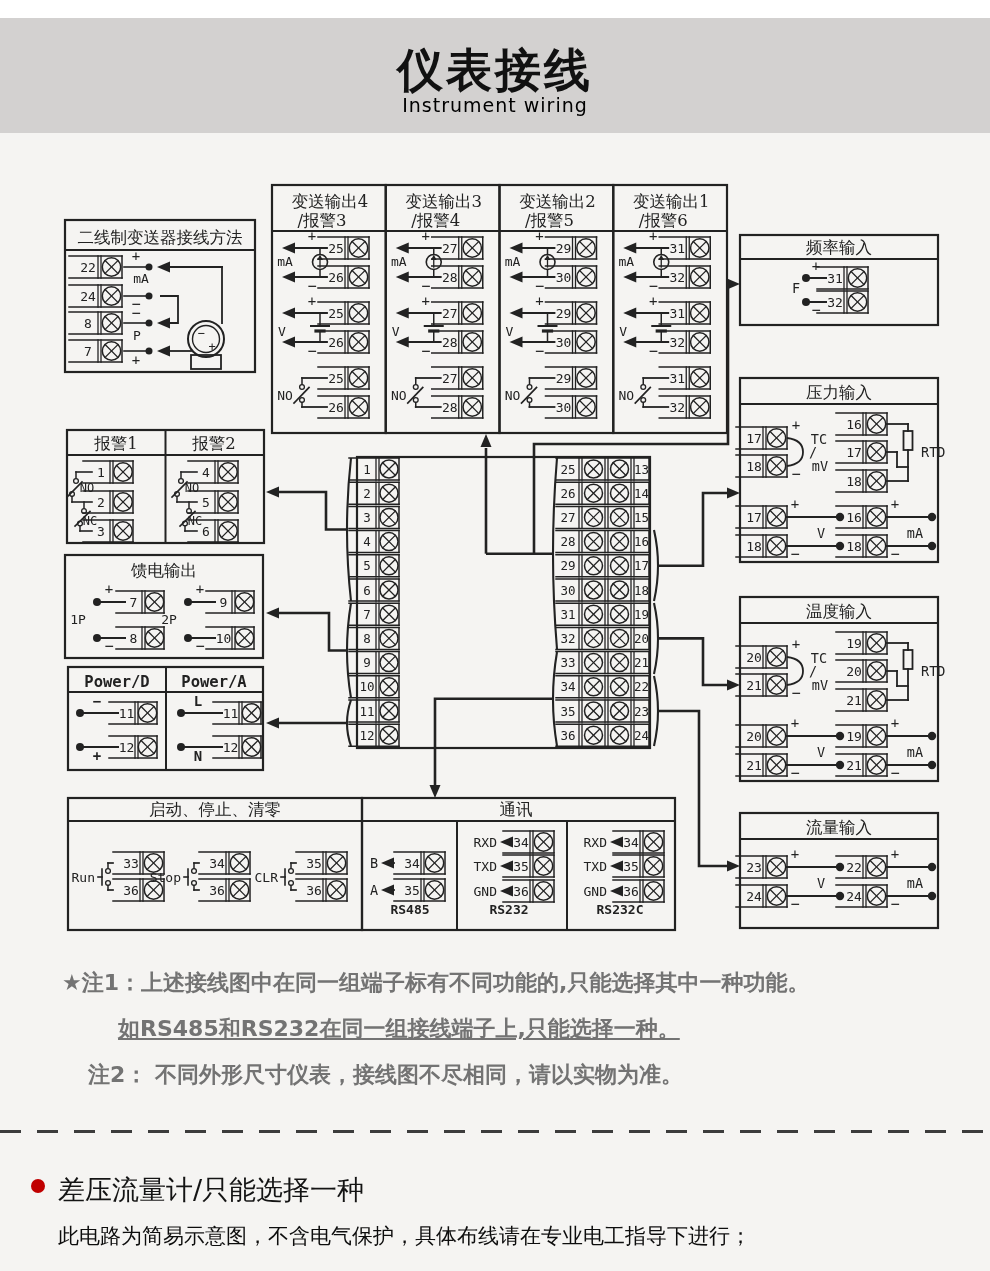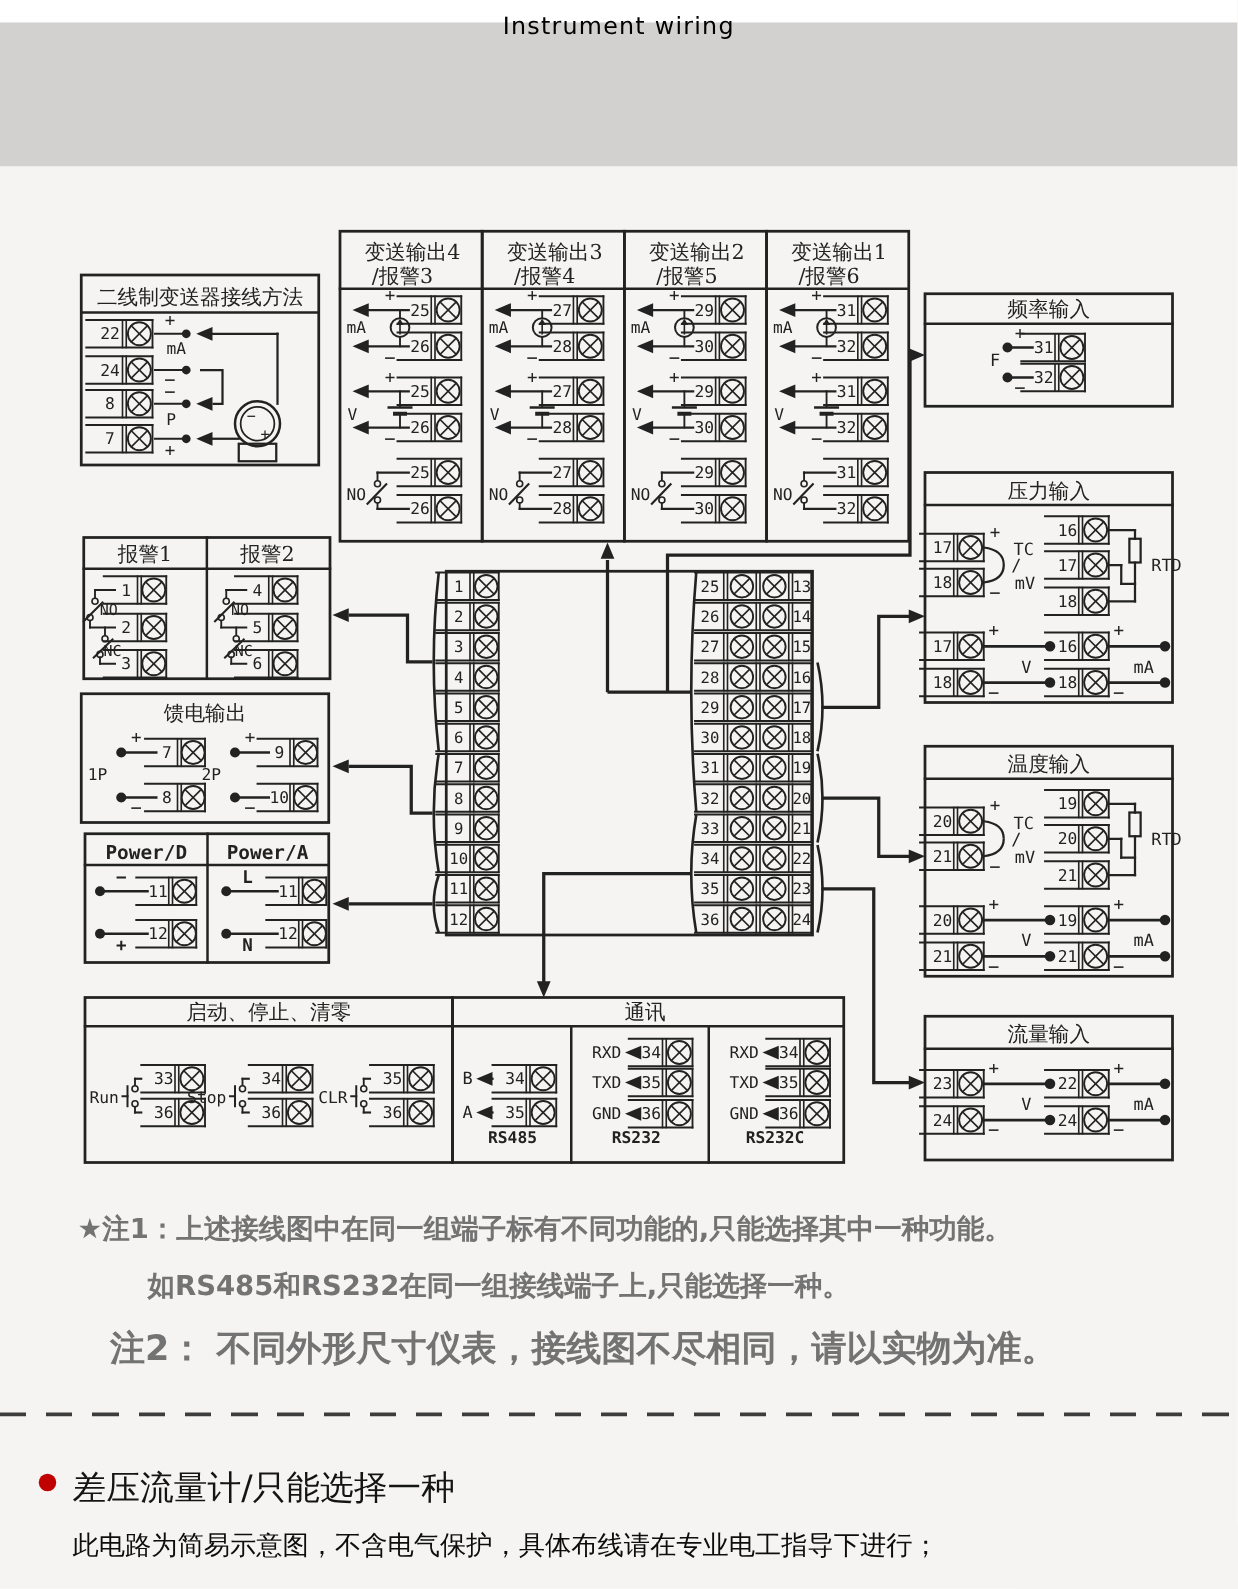--- a/index.html
+++ b/index.html
@@ -7,34 +7,35 @@
        font-family:"DejaVu Sans","Liberation Sans",sans-serif;color:#161616;}
   .page{position:absolute;left:0;top:0;width:990px;height:1271px;background:#f5f4f2;overflow:hidden;}
   .topstrip{position:absolute;left:0;top:0;width:990px;height:18px;background:#ffffff;}
   .banner{position:absolute;left:0;top:18px;width:990px;height:115px;background:#d3d1d0;text-align:center;}
   .banner-title{margin-top:22px;font-size:46px;font-weight:600;letter-spacing:3px;color:#111;}
   .banner-sub{margin-top:-8px;font-size:19px;color:#000000;letter-spacing:1px;}
   svg{position:absolute;left:0;top:0;}
   .notes{position:absolute;left:0;top:0;width:990px;}
   .note{position:absolute;font-weight:700;color:#737373;white-space:nowrap;}
   .note1{left:62px;top:968px;font-size:22px;}
-  .note2{left:118px;top:1014px;font-size:22px;}
-  .note3{left:88px;top:1060px;font-size:28px;}
+  .note2{left:118px;top:1014px;font-size:22px;text-decoration:underline;}
+  .note3{left:88px;top:1060px;font-size:22px;}
   .dashline{position:absolute;left:0;top:1130px;width:990px;height:3px;
             background:repeating-linear-gradient(90deg,#3c3c3c 0 21px,rgba(0,0,0,0) 21px 37px);}
   .footer-head{position:absolute;left:58px;top:1172px;font-size:27px;color:#141414;white-space:nowrap;}
   .footer-bullet{position:absolute;left:31px;top:1179px;width:14px;height:14px;border-radius:50%;background:#c00000;}
   .footer-sub{position:absolute;left:58px;top:1222px;font-size:21px;font-weight:400;color:#0d0d0d;white-space:nowrap;}
 </style>
 </head>
 <body>
 
 <div class="page">
   <div class="topstrip"></div>
   <div class="banner">
+    <div class="banner-title">仪表接线</div>
     <div class="banner-sub">Instrument wiring</div>
   </div>
 
   <svg id="wiring" width="990" height="1271" viewBox="0 0 990 1271">
       <g>
         <rect x="65" y="220" width="190" height="152" fill="none" stroke="#222222" stroke-width="2.2"></rect>
         <text x="160" y="243" font-size="16.5" text-anchor="middle" font-family="&quot;DejaVu Serif&quot;,&quot;Liberation Serif&quot;,serif" fill="#222222" font-weight="400">二线制变送器接线方法</text>
         <line x1="65" y1="250" x2="255" y2="250" stroke="#222222" stroke-width="2" stroke-linecap="square"></line>
         <line x1="69" y1="256" x2="122" y2="256" stroke="#222222" stroke-width="1.5" stroke-linecap="square"></line>
         <line x1="69" y1="278" x2="122" y2="278" stroke="#222222" stroke-width="1.5" stroke-linecap="square"></line>

